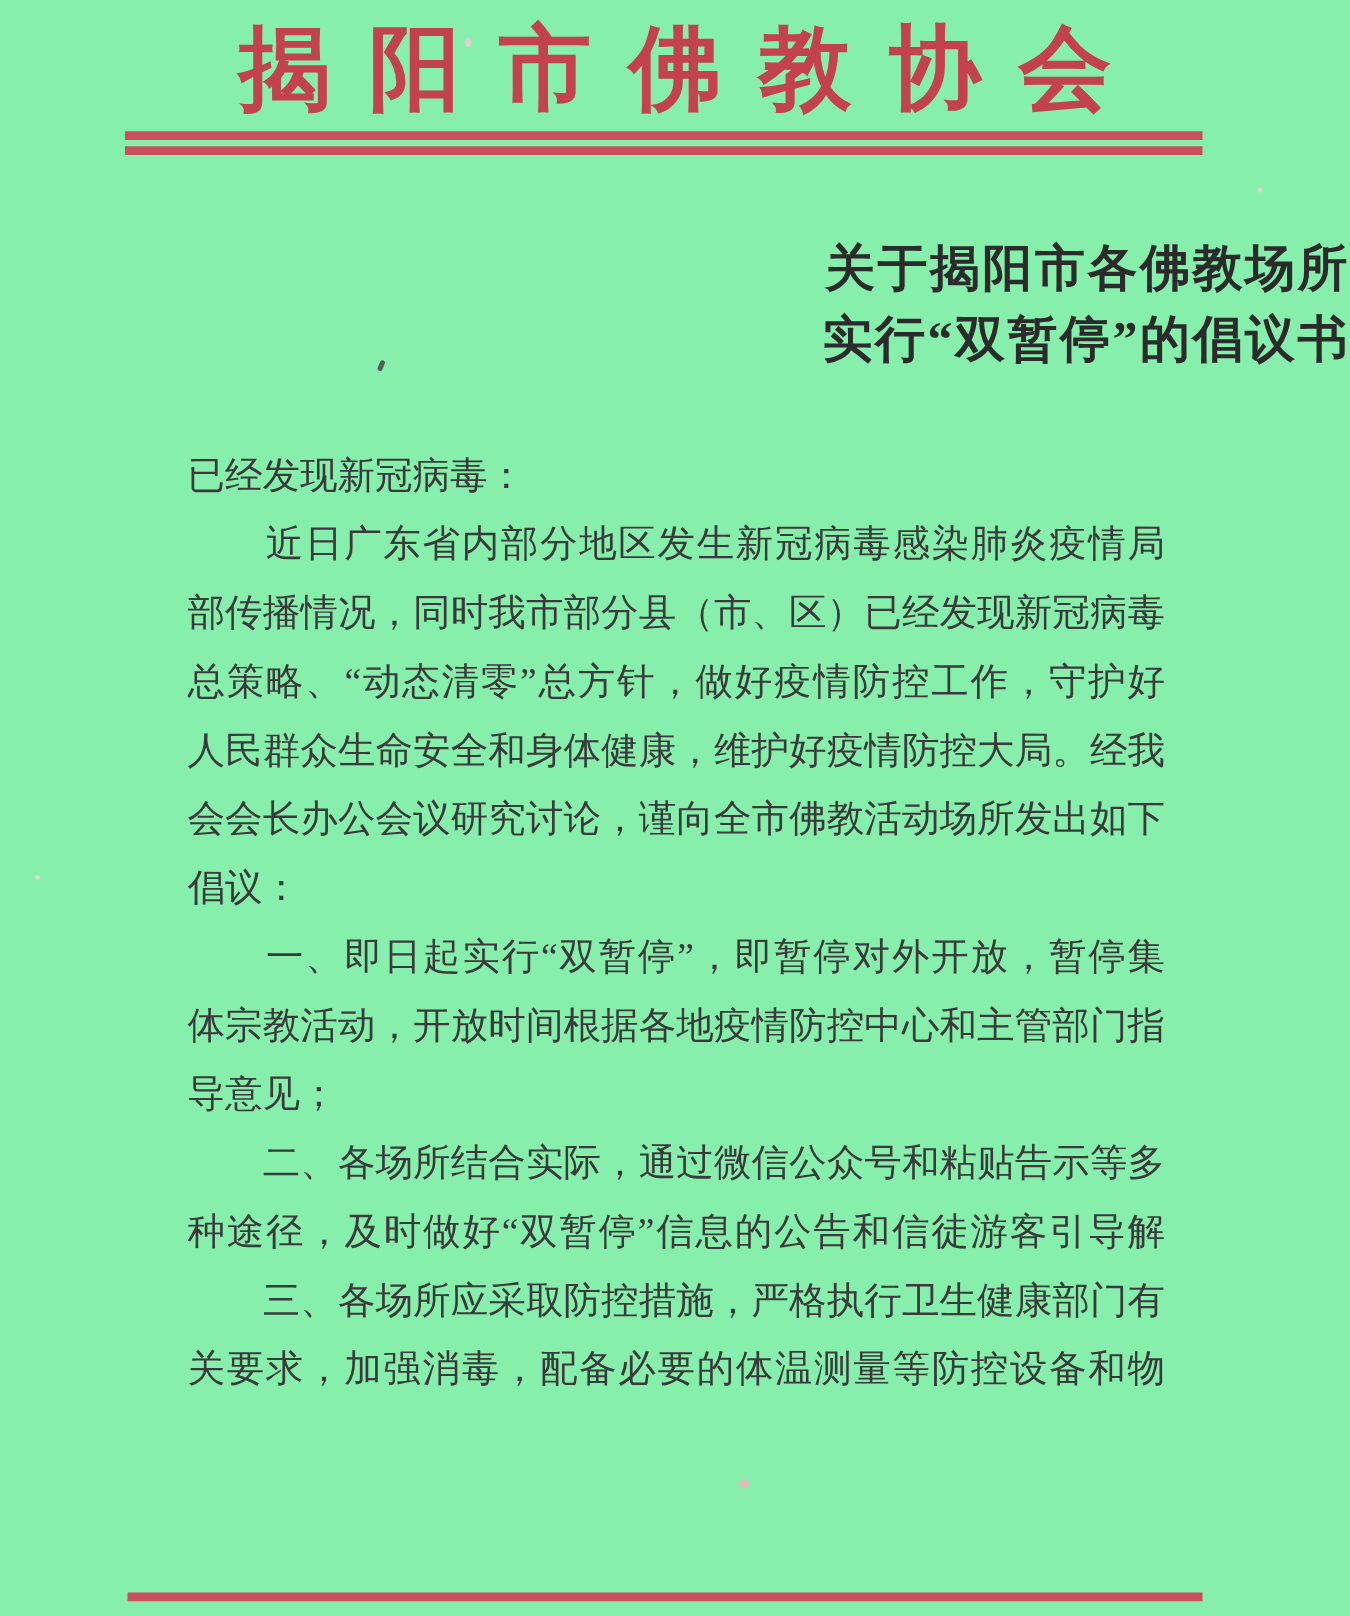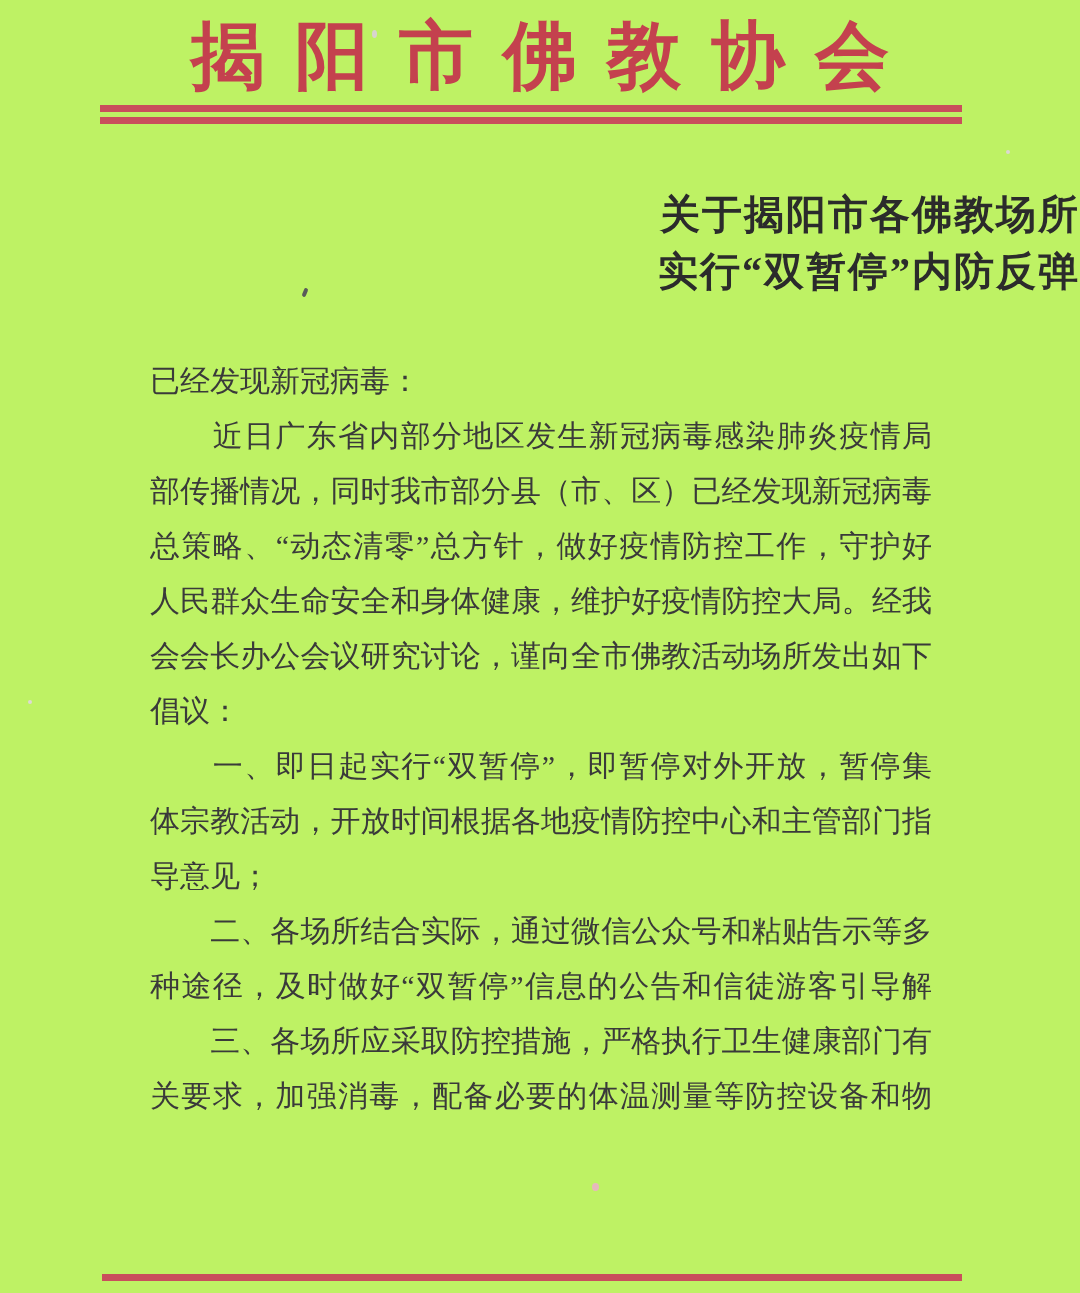--- a/index.html
+++ b/index.html
@@ -1,20 +1,20 @@
 <!DOCTYPE html>
 <html lang="zh" style="--red-text: #c4414e; --red-rule: #c94f5c;"><head>
 <meta charset="utf-8">
 <style>
   html,body{margin:0;padding:0;background:#e8e8e8;}
   .page{
     position:relative;
     width:1080px;height:1293px;
     margin:0 auto;
-    background:#bef264;
+    background:#86efac;
     overflow:hidden;
     font-family:"Liberation Serif","DejaVu Serif",serif;
   }
   
   .org-name{
     position:absolute;top:6px;left:0;right:0;
     margin:0;
     text-align:center;
     font-size:74px;
     font-weight:bold;
@@ -74,21 +74,21 @@
   <h1 class="org-name">揭阳市佛教协会</h1>
 
   <div class="double-rule">
     <div class="rule"></div>
     <div class="gap"></div>
     <div class="rule"></div>
   </div>
 
   <h2 class="doc-title">
     <div class="t-line">关于揭阳市各佛教场所</div>
-    <div class="t-line">实行“双暂停”内防反弹</div>
+    <div class="t-line">实行“双暂停”的倡议书</div>
   </h2>
 
   <div class="body-text">
     <div class="line salutation">已经发现新冠病毒：</div>
     <div class="para">
         <div class="line fill">　　近日广东省内部分地区发生新冠病毒感染肺炎疫情局</div>
         <div class="line fill">部传播情况，同时我市部分县（市、区）已经发现新冠病毒</div>
         <div class="line fill">总策略、“动态清零”总方针，做好疫情防控工作，守护好</div>
         <div class="line fill">人民群众生命安全和身体健康，维护好疫情防控大局。经我</div>
         <div class="line fill">会会长办公会议研究讨论，谨向全市佛教活动场所发出如下</div>

